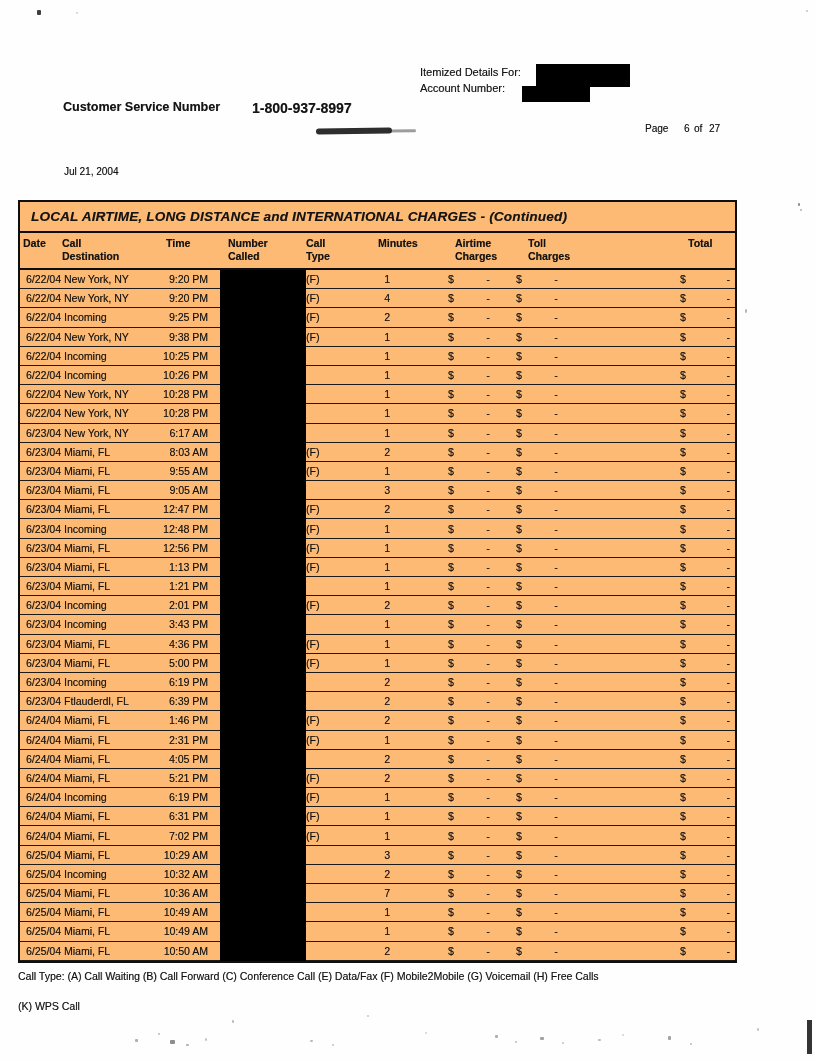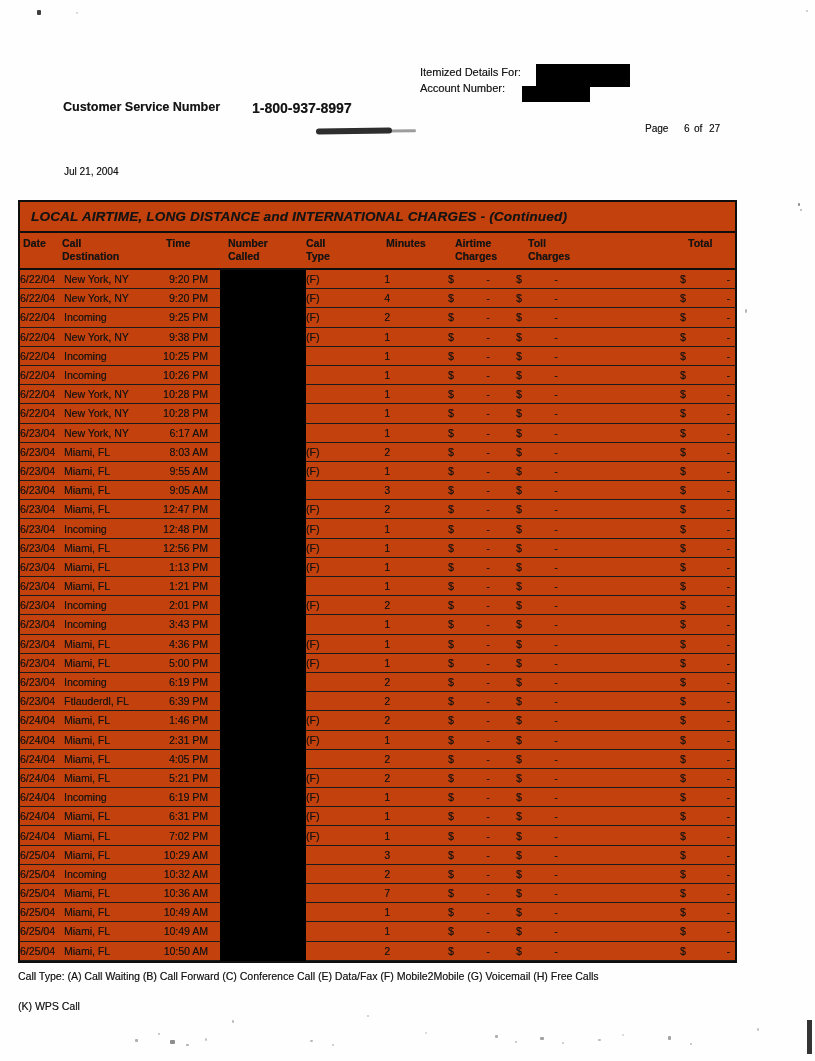--- a/index.html
+++ b/index.html
@@ -24,46 +24,46 @@
             border-radius:3px; transform:rotate(-0.8deg); }
   .smudge::after { content:""; position:absolute; left:72px; top:2px; width:28px;
             height:3px; background:rgba(40,40,40,0.45); border-radius:2px; }
   .p-label { left:645px; top:123px; font-size:10px; }
   .p-num   { left:684px; top:123px; font-size:10px; }
   .p-of    { left:694px; top:123px; font-size:10px; }
   .p-total { left:709px; top:123px; font-size:10px; }
 
   
   .bill-table { left:18px; top:200px; width:719px; box-sizing:border-box;
-                border:2.5px solid #0e0e0e; background:#c2410c; }
+                border:2.5px solid #0e0e0e; background:#fdba74; }
   .title-bar { height:29px; line-height:29px; border-bottom:2.5px solid #0e0e0e;
                font-size:13.5px; font-weight:bold; font-style:italic;
                padding-left:11px; letter-spacing:0.2px; white-space:nowrap; }
   .thead { position:relative; height:35px; border-bottom:2.5px solid #0e0e0e;
            font-size:10.5px; font-weight:bold; }
   .th { position:absolute; top:4px; line-height:13px; white-space:nowrap; }
   .th-date    { left:3px; }
   .th-dest    { left:42px; }
   .th-time    { left:146px; }
   .th-number  { left:208px; }
   .th-ctype   { left:286px; }
-  .th-minutes { left:358px;margin-left:8px; }
+  .th-minutes { left:358px; }
   .th-airtime { left:435px; }
   .th-toll    { left:508px; }
   .th-total   { left:668px;text-align:center; }
 
   .tbody { position:relative; }
   .redaction-col { position:absolute; left:200px; top:0; width:86px; height:100%;
                    background:#000; z-index:1; }
   .row { display:grid;
          grid-template-columns:44px 88px 56px 12px 86px 46px 38px 56px 20px 44px 4px 20px 44px 100px 20px 35px;
          height:19.2px; box-sizing:border-box; border-bottom:1.8px solid #1b1b1b;
          align-items:center; font-size:10.5px; white-space:nowrap; }
   .c { overflow:hidden; }
-  .cd    { }
+  .cd    { padding-left:6px; }
   .ctime { text-align:right; }
   .cmin  { text-align:right; }
   .ccur  { padding-left:2px; }
   .cdash { text-align:center; }
   .cdash-total { text-align:right; padding-right:3px; }
 
   
   .legend { left:18px; top:970px;  font-size:10.5px; white-space:nowrap; }
   .wps    { left:18px; top:1000px; font-size:10.5px; }
 

